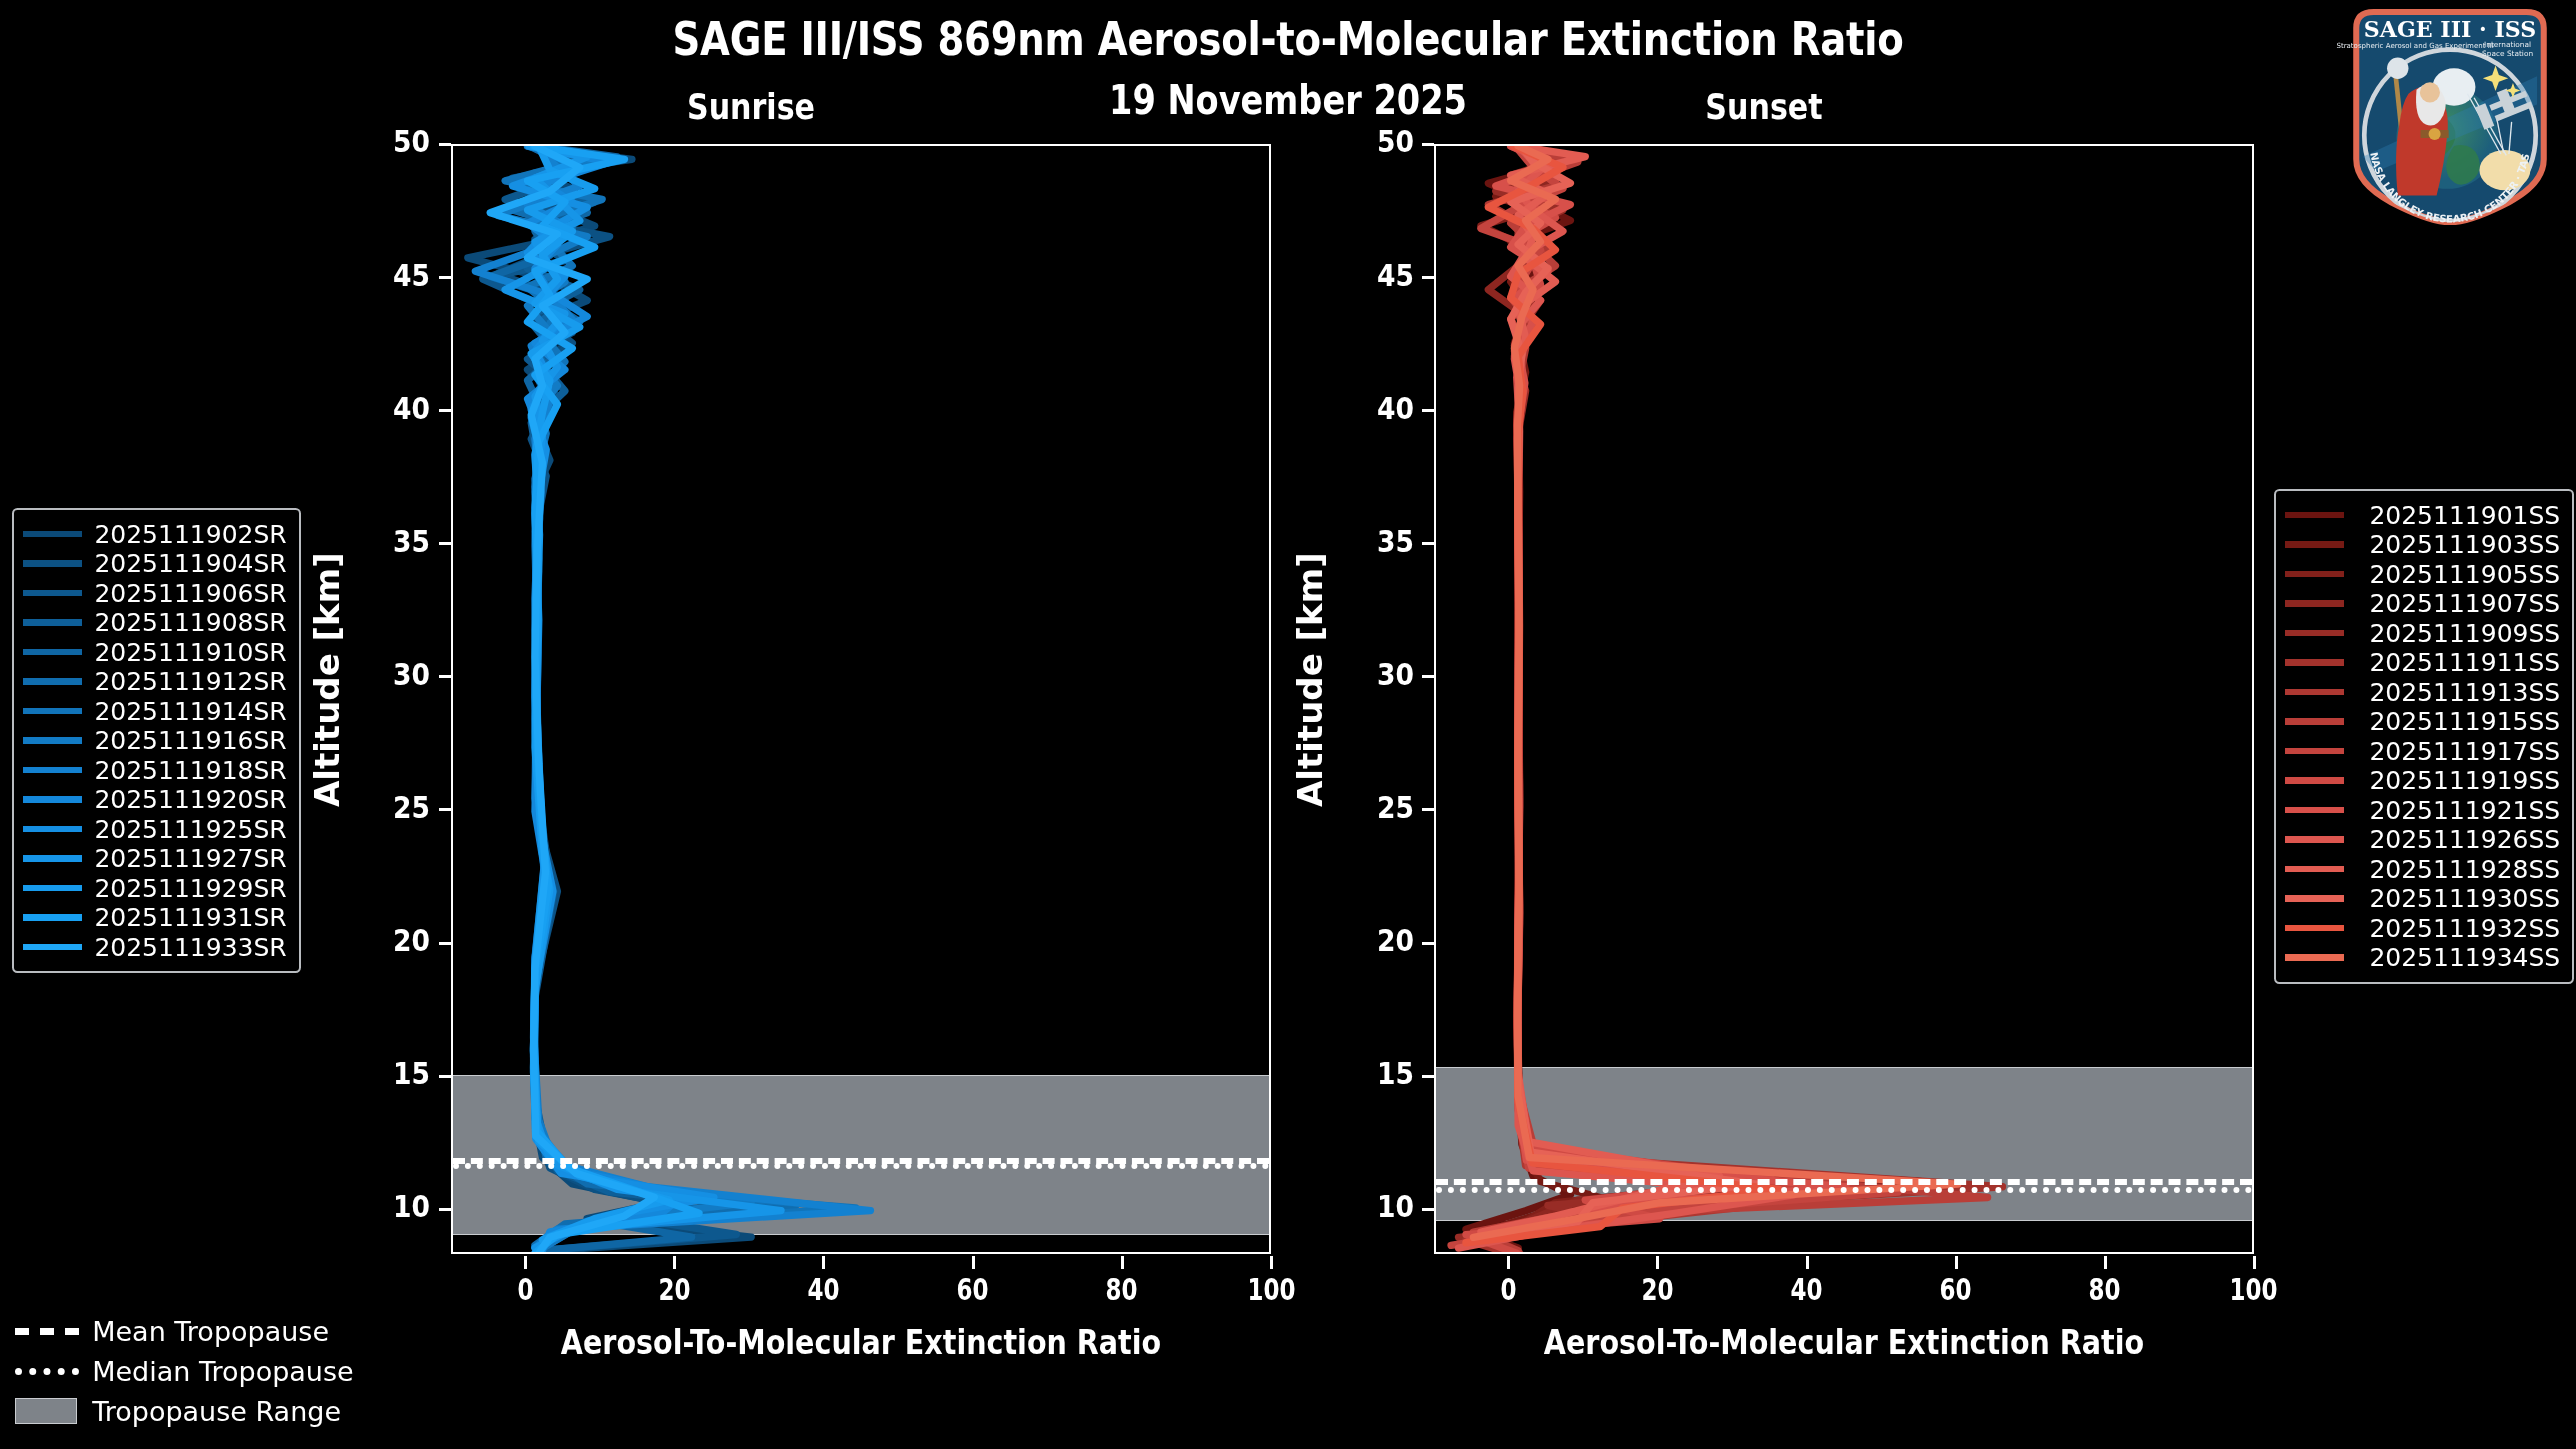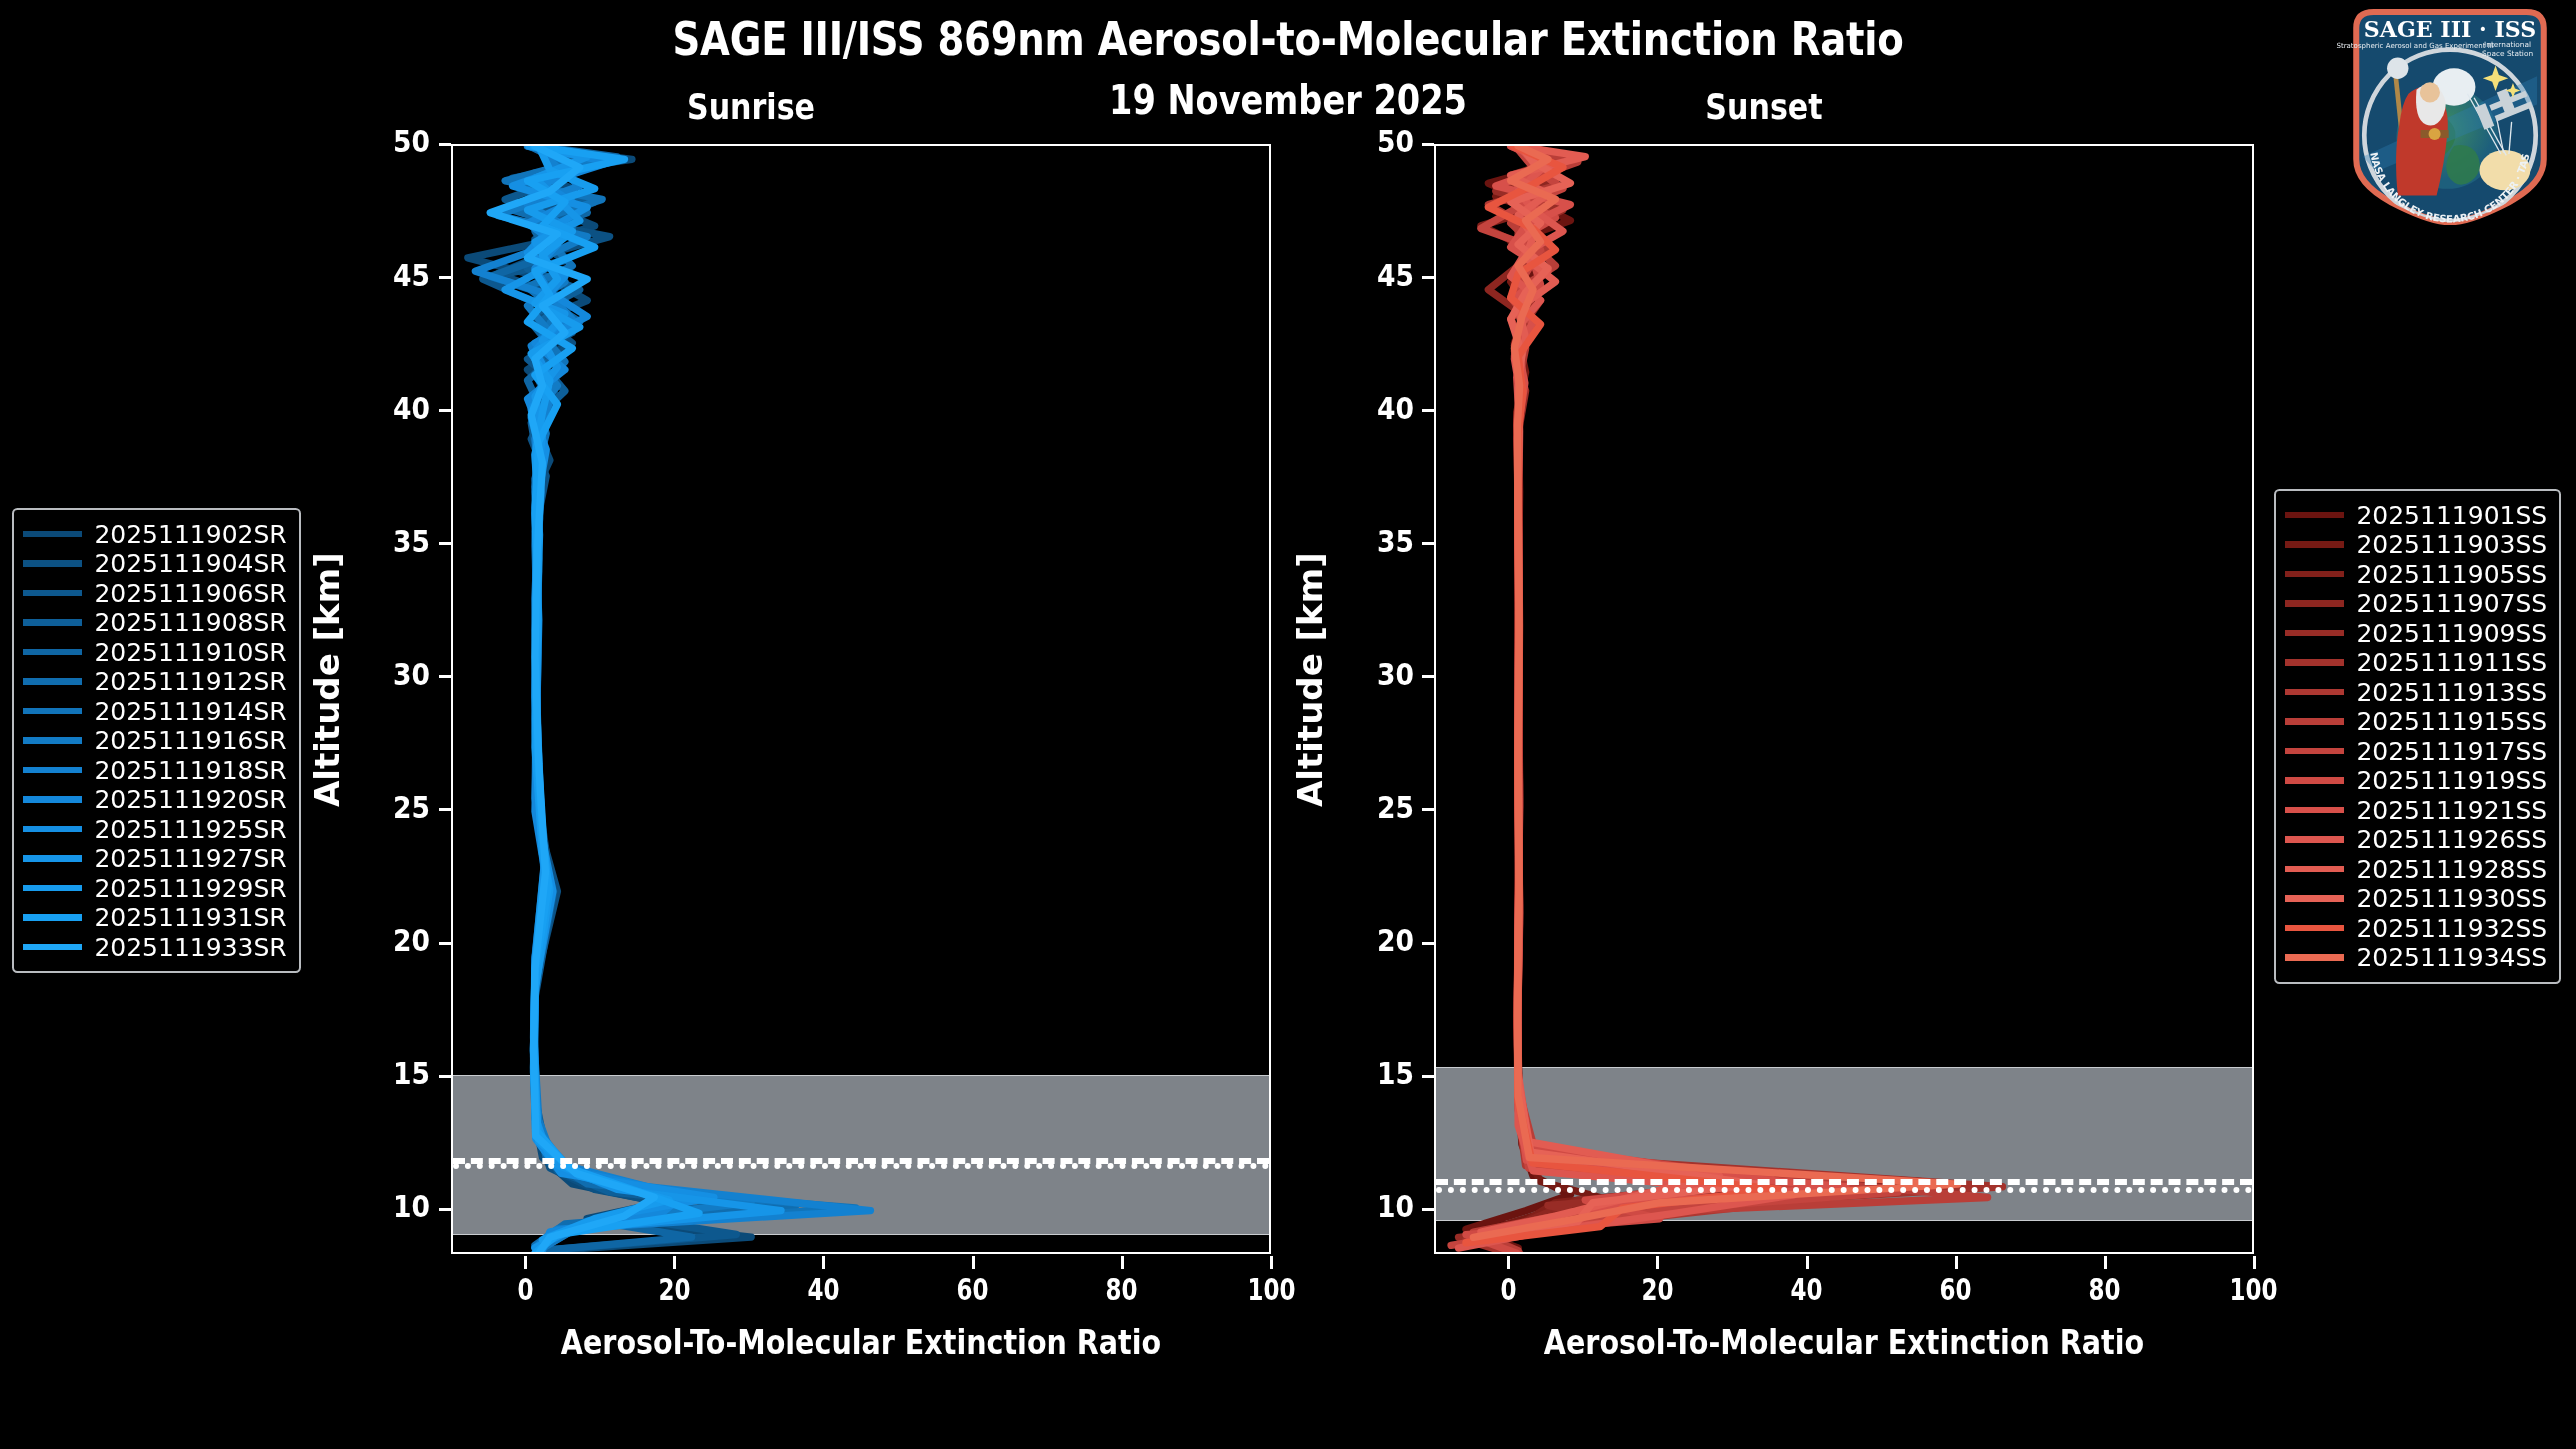--- a/index.html
+++ b/index.html
@@ -87,21 +87,21 @@
   .legend-row {
     display: flex; align-items: center; height: 29.5px;
   }
   .legend-swatch { width: 59px; height: 6.7px; flex: 0 0 59px; }
   .legend-text {
     color: #ffffff; font-size: 25px; margin-left: 12px; white-space: nowrap;
     font-family: "DejaVu Sans", sans-serif;
   }
   #legend-sunrise { left: 12px; top: 508px; }
   #legend-sunset  { left: 2274px; top: 489px; }
-  #legend-sunset .legend-row { justify-content: flex-start; }
+  #legend-sunset .legend-row { justify-content: flex-start; gap: 13px; }
 
   .tropo-legend { position: absolute; left: 14.8px; top: 1311px; }
   .tropo-legend .tl-row { display: flex; align-items: center; height: 40px; }
   .tl-key { width: 64px; flex: 0 0 64px; display:flex; align-items:center; }
   .tl-dash { width: 64px; height: 0; border-top: 7.4px dashed #fff; }
   .tl-dot  { width: 64px; height: 0; border-top: 7.4px dotted #fff; }
   .tl-box  { width: 62px; height: 25.5px; background: #7e8389; border: 1.3px solid #c9ccd0; }
   .tl-text { color: #fff; font-size: 27px; margin-left: 13.4px; white-space: nowrap; }
 
   
@@ -361,20 +361,40 @@
       <div class="legend-row">
         <div class="legend-swatch" style="background: rgb(232, 85, 63);"></div>
         <div class="legend-text">2025111932SS</div>
       </div>
       <div class="legend-row">
         <div class="legend-swatch" style="background: rgb(234, 106, 82);"></div>
         <div class="legend-text">2025111934SS</div>
       </div>
     </div>
 
+  <div class="tropo-legend" id="tropo-legend">
+      <div class="tl-row">
+        <div class="tl-key">
+          <div class="tl-dash"></div>
+        </div>
+        <div class="tl-text">Mean Tropopause</div>
+      </div>
+      <div class="tl-row">
+        <div class="tl-key">
+          <div class="tl-dot"></div>
+        </div>
+        <div class="tl-text">Median Tropopause</div>
+      </div>
+      <div class="tl-row">
+        <div class="tl-key">
+          <div class="tl-box"></div>
+        </div>
+        <div class="tl-text">Tropopause Range</div>
+      </div>
+    </div>
 
 
   <svg class="logo" viewBox="0 0 340 330">
     <defs>
       <clipPath id="patchClip">
         <path d="M30 36 Q30 12 56 12 L284 12 Q310 12 310 36 L310 232 Q310 268 258 296 Q200 326 170 326 Q140 326 82 296 Q30 268 30 232 Z"></path>
       </clipPath>
       <radialGradient id="globeG" cx="45%" cy="40%">
         <stop offset="0%" stop-color="#3f8f60"></stop>
         <stop offset="100%" stop-color="#1d5f7c"></stop>

